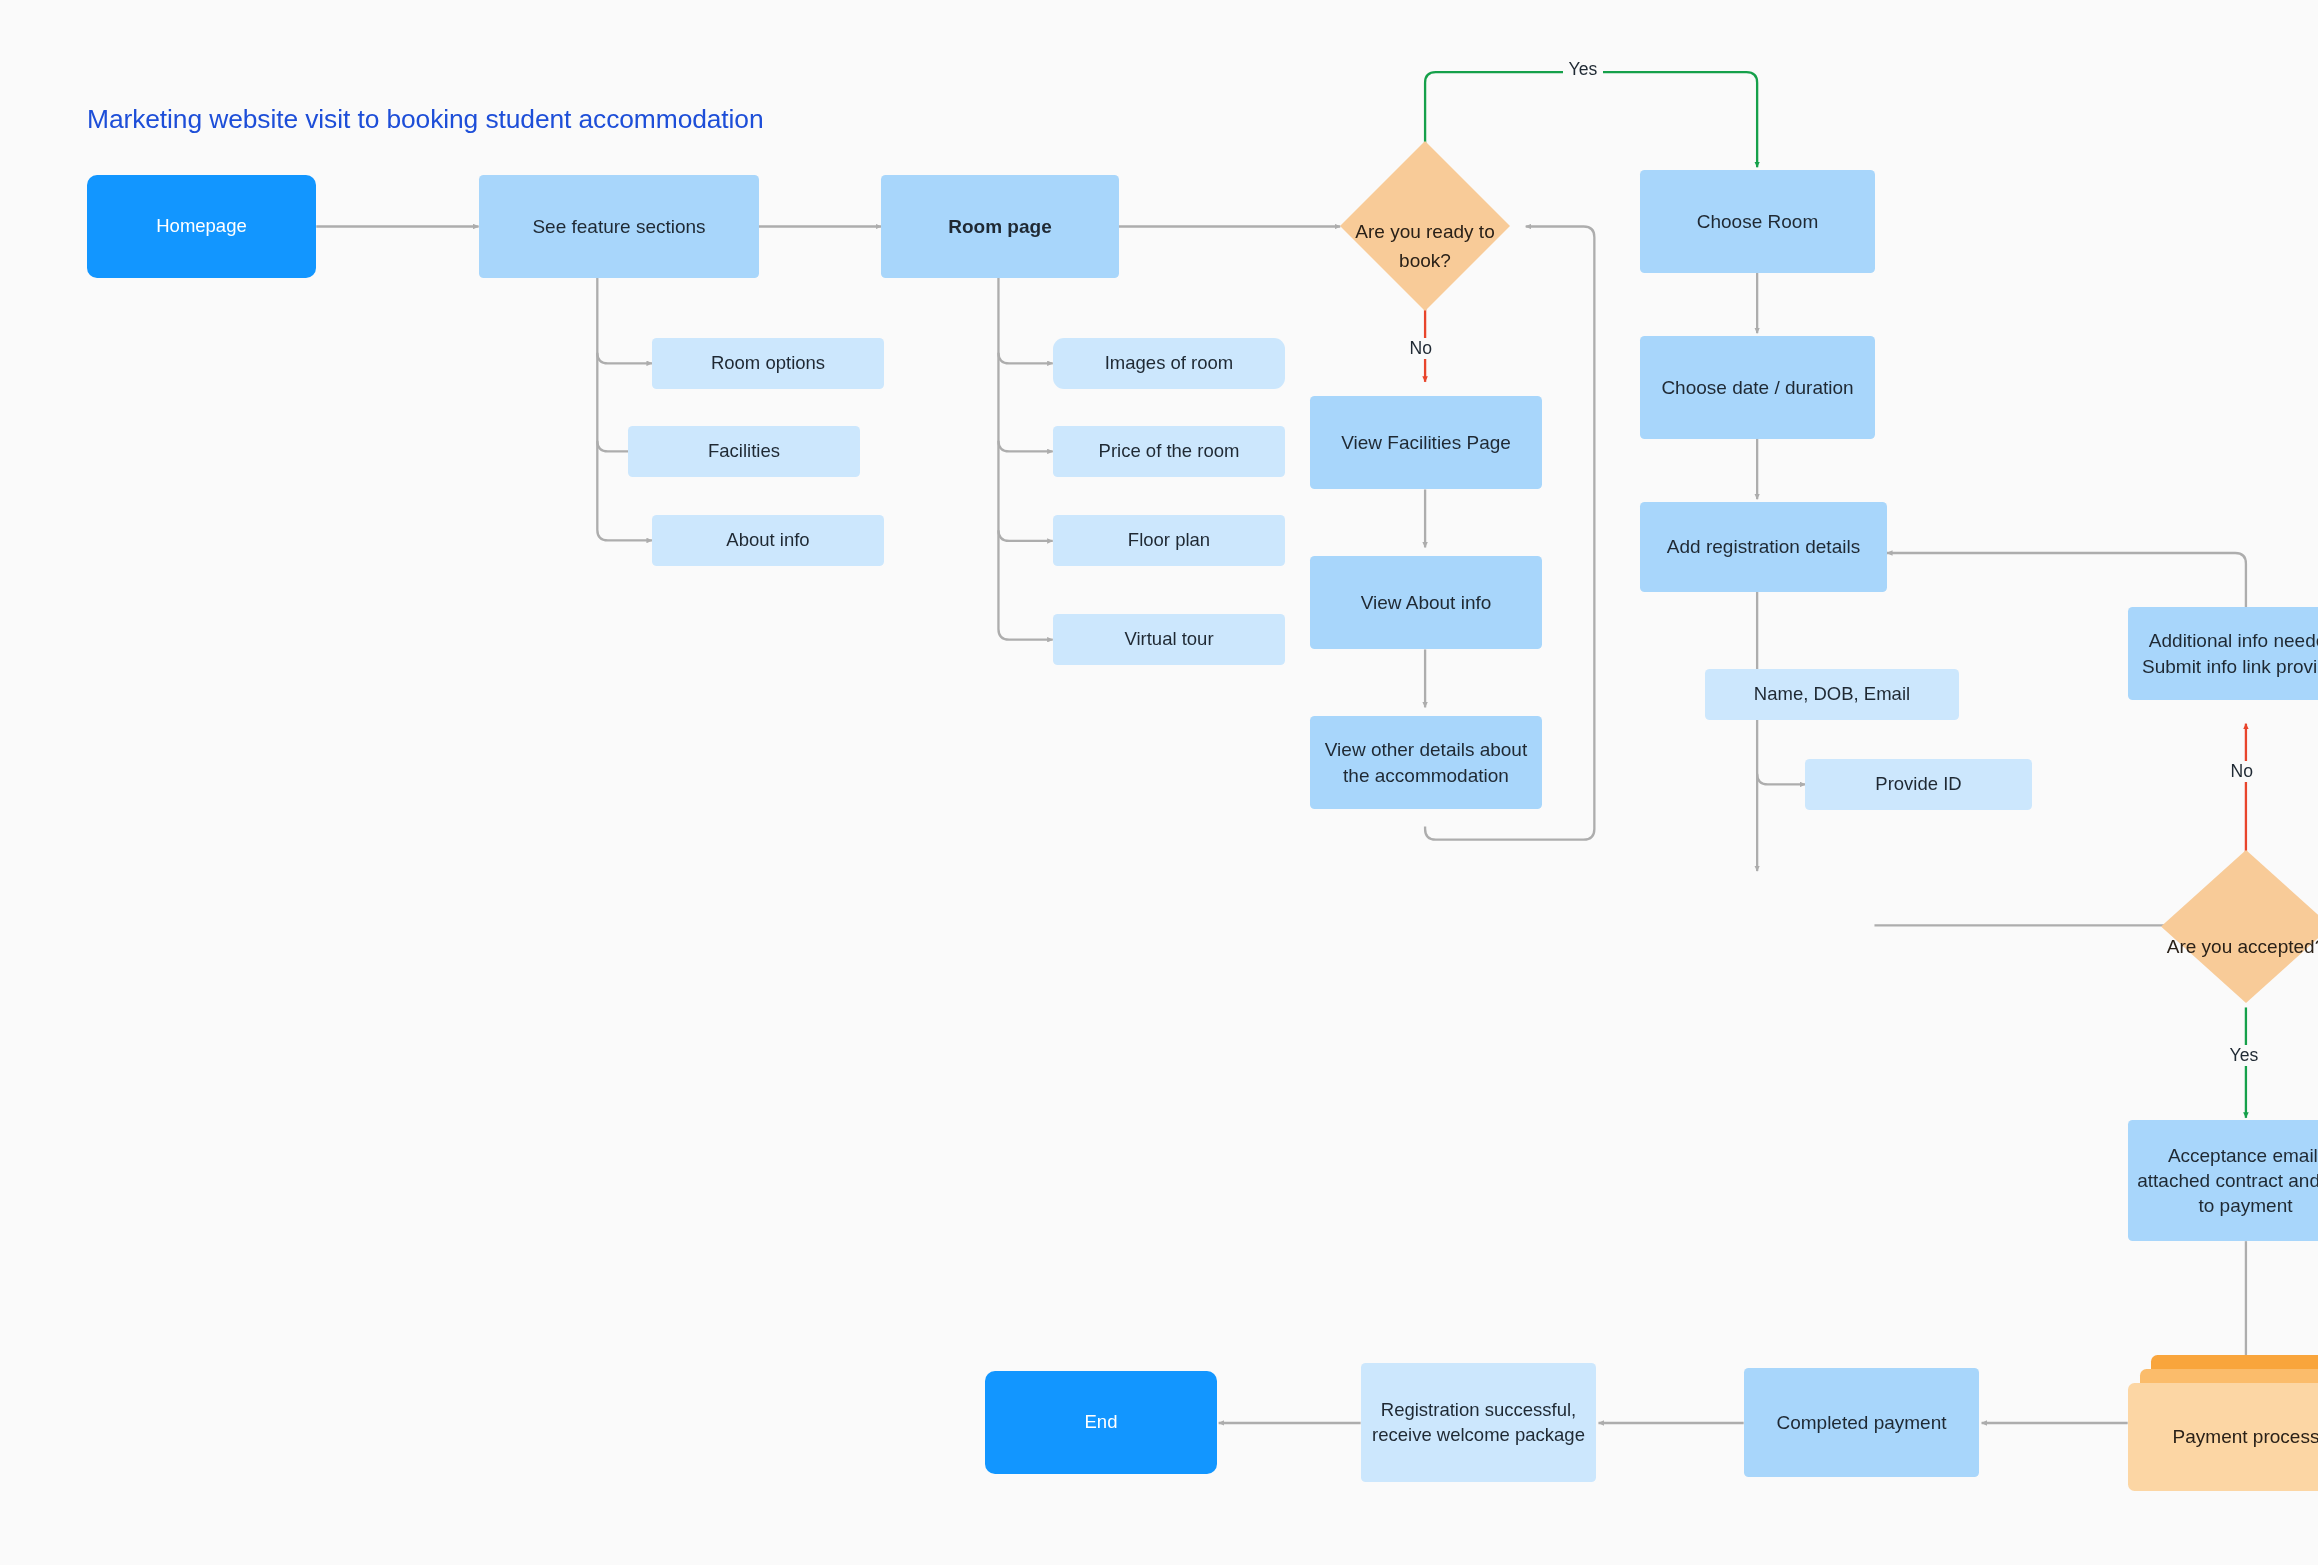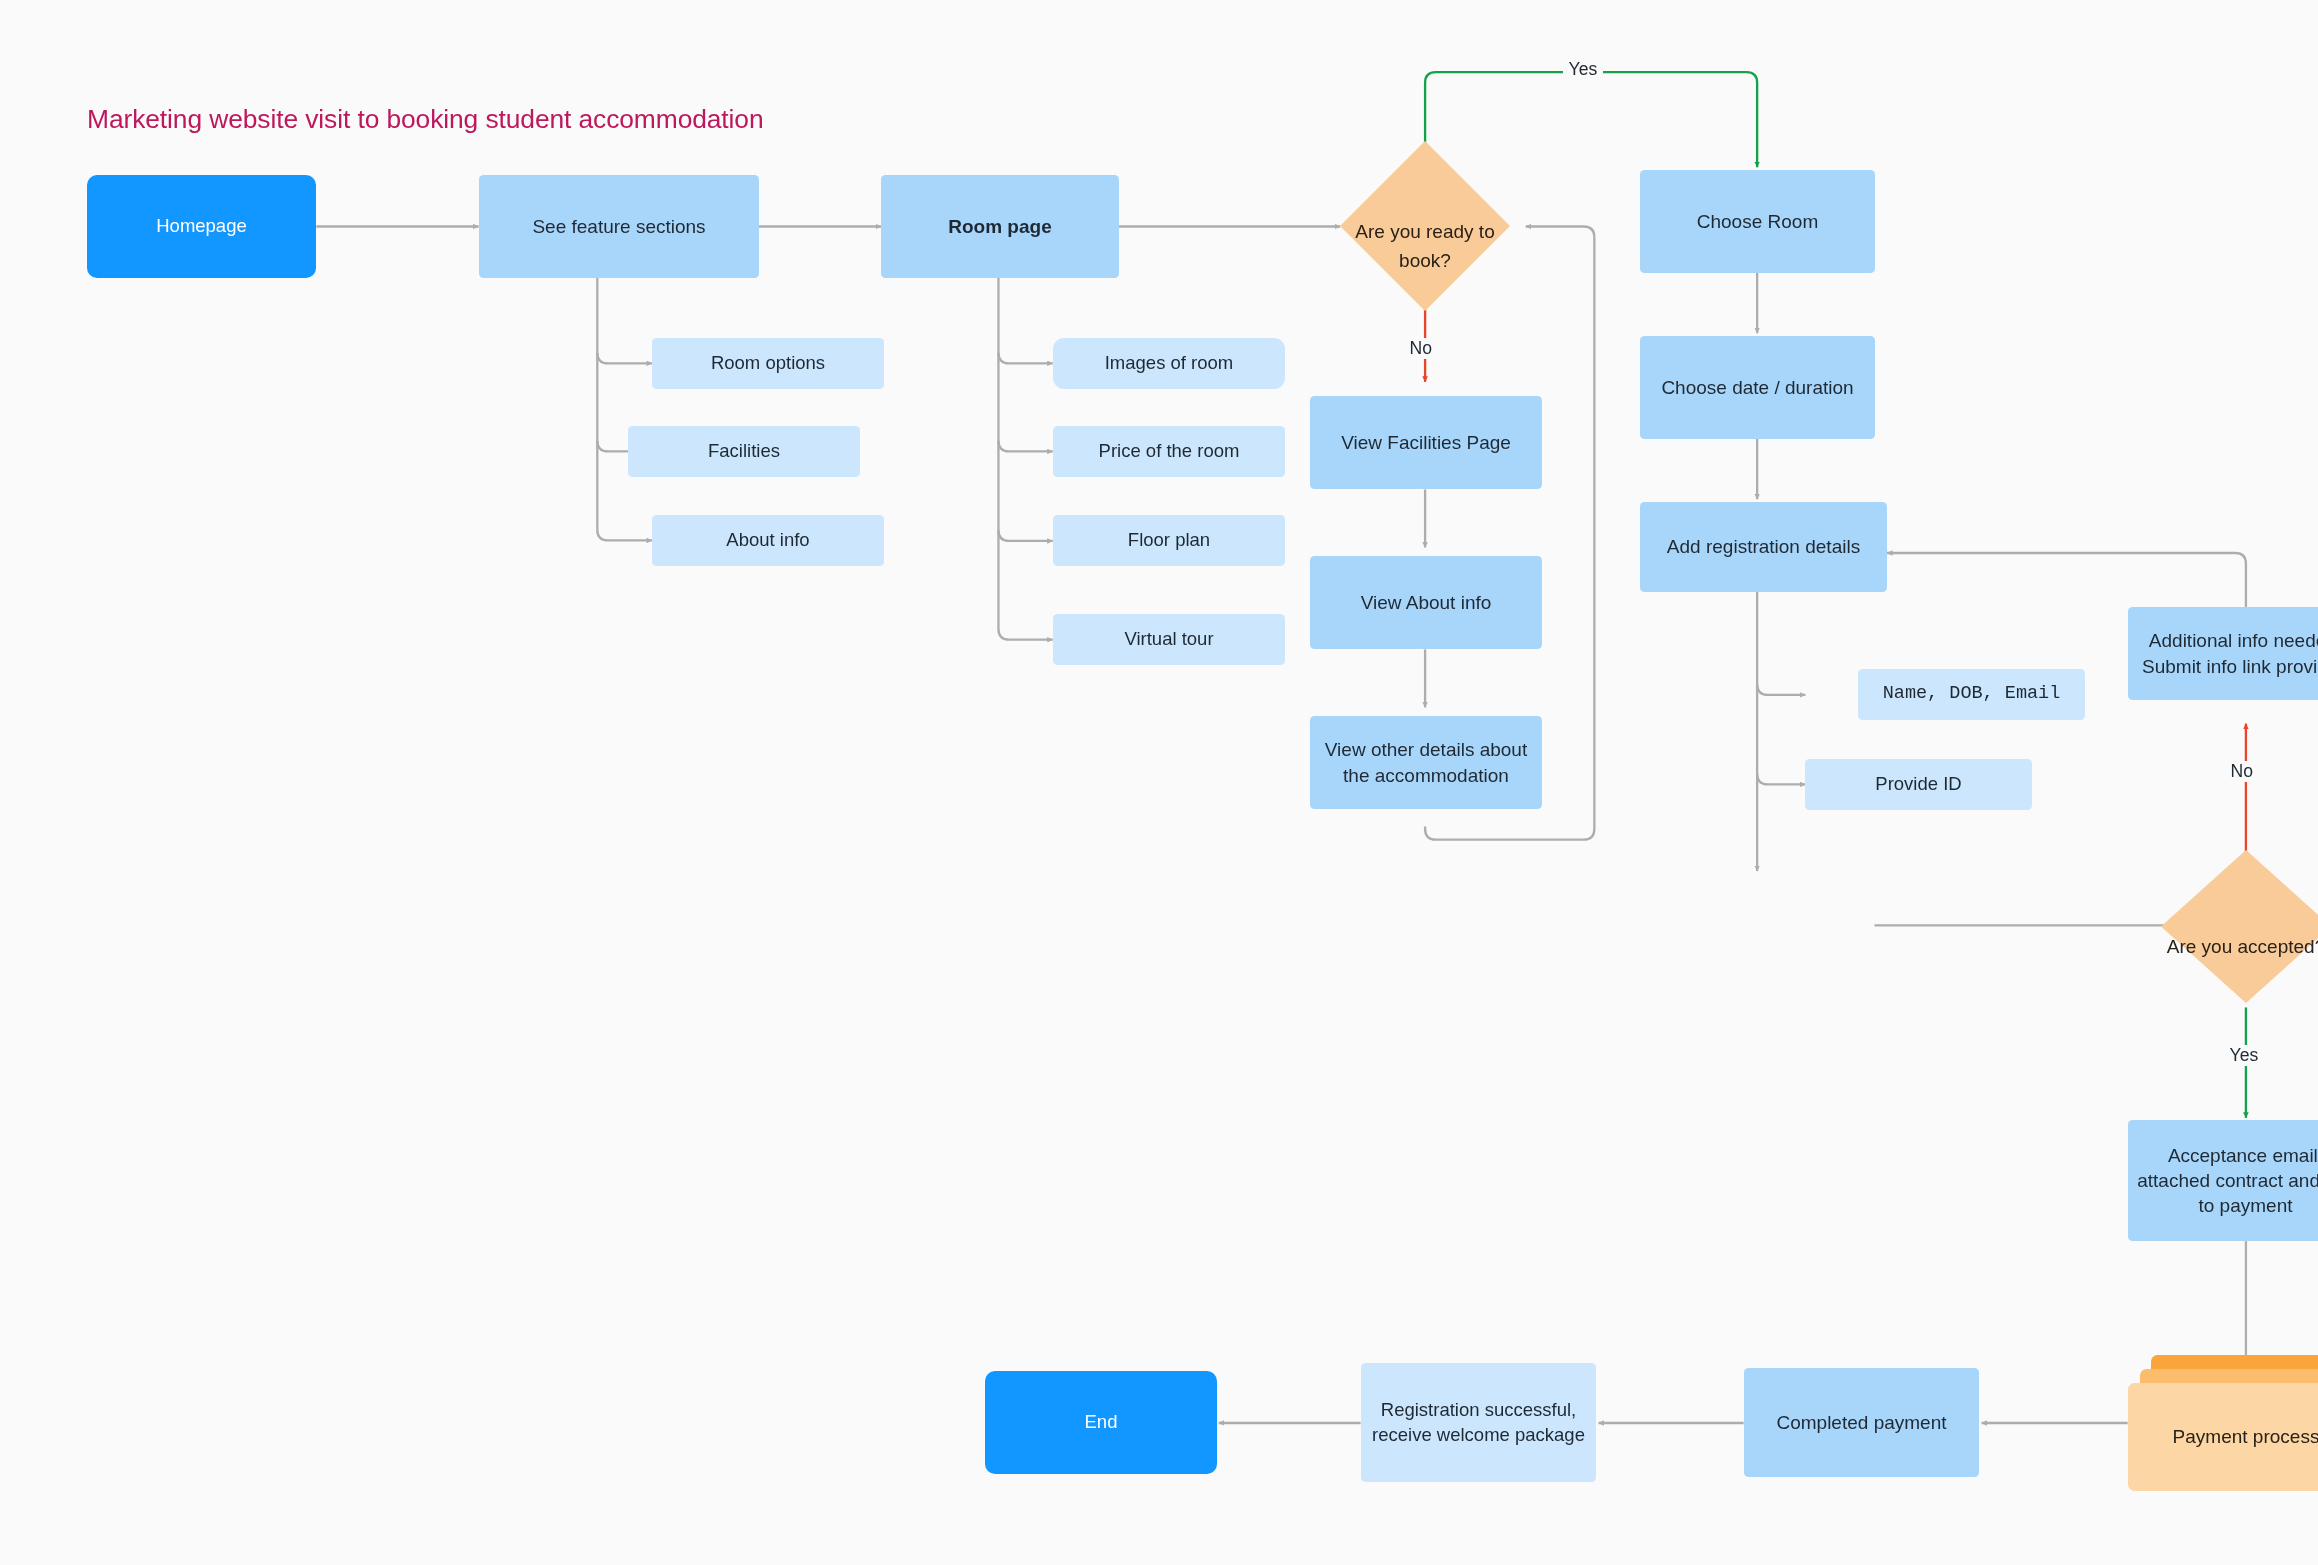--- a/index.html
+++ b/index.html
@@ -9,21 +9,21 @@
     font-family:"Liberation Sans", sans-serif;
     overflow:hidden;
     position:relative;
   }
   #canvas{position:absolute;left:0;top:0;width:2456px;height:1566px;}
   #edges{position:absolute;left:0;top:0;width:2456px;height:1566px;pointer-events:none;}
 
   .title{
     position:absolute;
     font-size:26.4px;
-    color:#be185d;
+    color:#1d4ed8;
     letter-spacing:-0.1px;
     white-space:nowrap;
   }
 
   .node{
     position:absolute;
     box-sizing:border-box;
     display:flex;
     align-items:center;
     justify-content:center;
@@ -178,21 +178,21 @@
   <div class="node n-process" style="left:1310px; top:556px; width:232px; height:93px;">View About info</div>
 
   <div class="node n-process" style="left:1310px; top:716px; width:232px; height:93px;">View other details about the accommodation</div>
 
   <div class="node n-process" style="left:1640px; top:170px; width:235px; height:103px;">Choose Room</div>
 
   <div class="node n-process" style="left:1640px; top:336px; width:235px; height:103px;">Choose date / duration</div>
 
   <div class="node n-process" style="left:1640px; top:502px; width:247px; height:90px;">Add registration details</div>
 
-  <div class="node n-sub" style="left:1858px; top:669px; width:227px; height:51px;font-family:Liberation Mono, monospace;">Name, DOB, Email</div>
+  <div class="node n-sub" style="left:1705px; top:669px; width:254px; height:51px;">Name, DOB, Email</div>
 
   <div class="node n-sub" style="left:1805px; top:759px; width:227px; height:51px;">Provide ID</div>
 
 
   <div class="node n-process" style="left:2128px; top:607px; width:235px; height:93px;">Additional info needed. Submit info link provided</div>
 
   <div class="node n-diamond" style="left:2161px; top:850px; width:170px; height:153px;">
     <span class="diamond-shape"></span>
     <span class="dlabel">Are you accepted?</span>
   </div>

